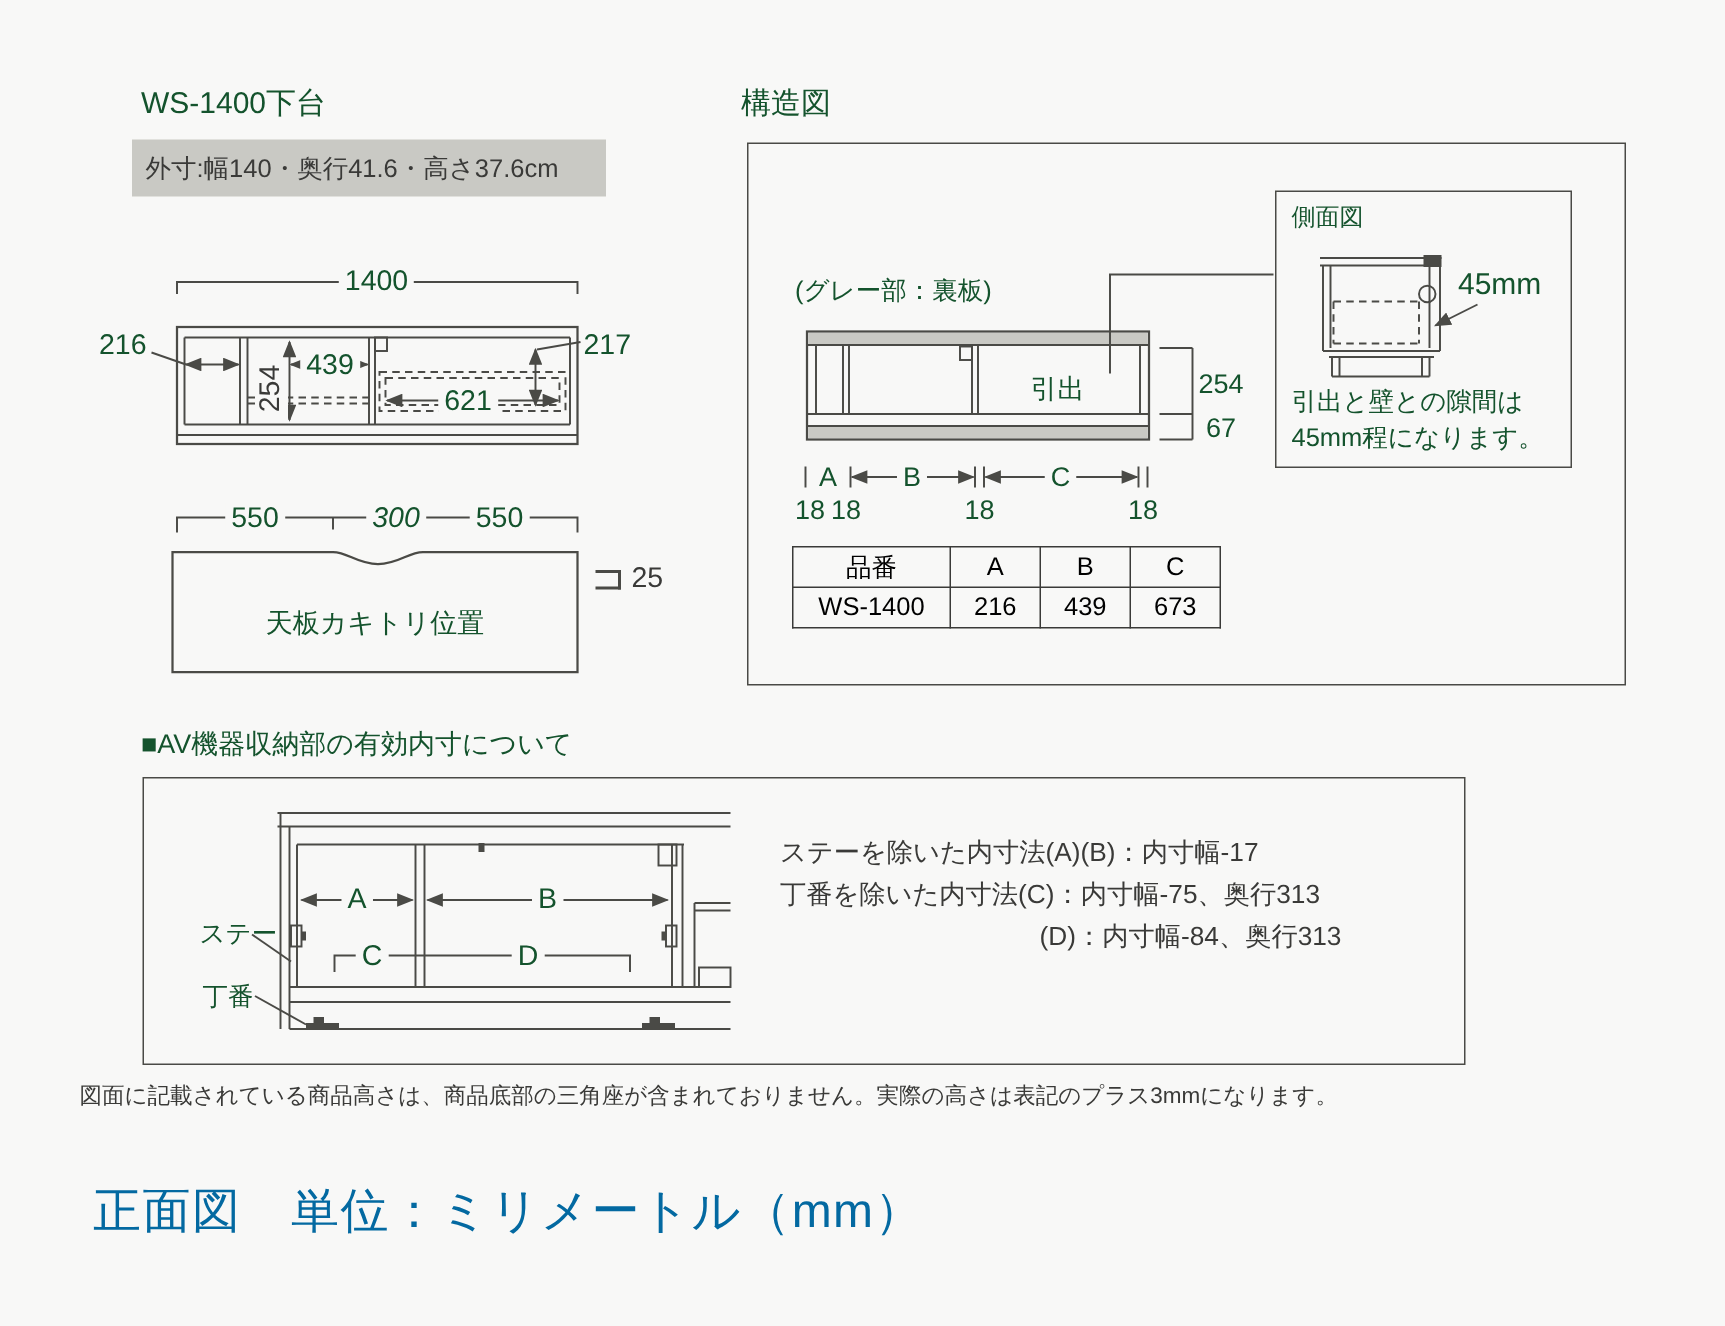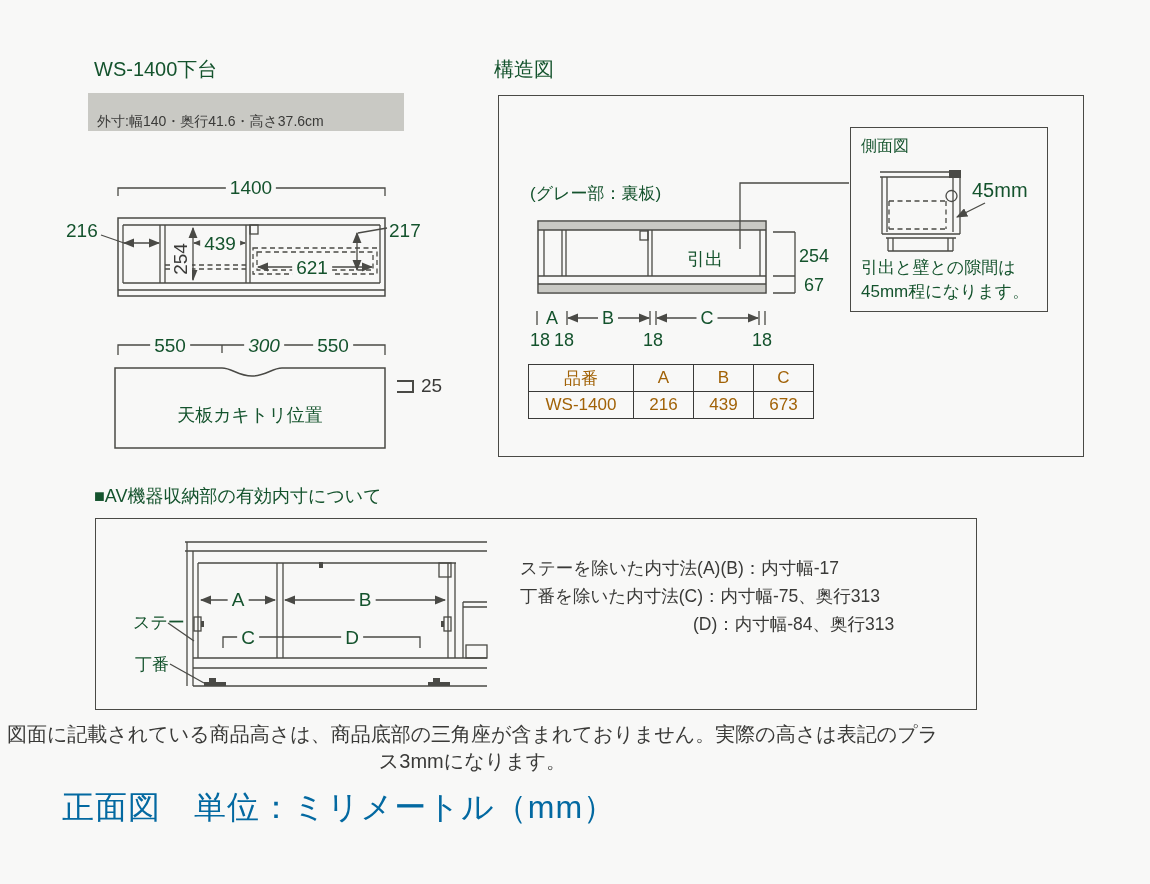--- a/index.html
+++ b/index.html
@@ -14,38 +14,38 @@
   .dash{stroke-dasharray:5 3.5;}
   .fillshape{fill:#4a4a46;stroke:none;}
   .grayfill{fill:#c9c9c4;stroke:none;}
   .lbl{position:absolute;z-index:3;font-size:19px;line-height:1.15;white-space:nowrap;color:#14532d;}
   .lbl.bg{background:#f8f8f7;padding:0 4px;}
   .lbl.ctr{transform:translateX(-50%);}
   .lbl.ctr.bg{transform:translateX(-50%);}
   .title{font-size:20px;}
   .highlight{
     position:absolute;left:88px;top:93px;width:316px;height:38px;background:#c9c9c4;z-index:1;
-    display:flex;align-items:flex-end;padding-left:9px;box-sizing:border-box;font-size:14px;
+    display:flex;align-items:center;padding-left:9px;box-sizing:border-box;font-size:17px;
   }
   .rot254{
     position:absolute;left:161px;top:248px;width:40px;text-align:center;font-size:19px;
     transform:rotate(-90deg);background:#f8f8f7;z-index:3;
   }
   .depth{position:absolute;left:397px;top:375px;z-index:3;display:flex;align-items:flex-start;}
   .depth-glyph{width:15px;height:9px;border:2px solid #4a4a46;border-left:none;margin-top:5px;margin-right:7px;}
   .spec-table{
-    position:absolute;left:528px;top:364px;z-index:3;border-collapse:collapse;font-size:17px;color:#a16207;
+    position:absolute;left:528px;top:364px;z-index:3;border-collapse:collapse;font-size:17px;color:#000000;
   }
   .spec-table td{
     border:1.6px solid #3a3a38;text-align:center;padding:0;height:26px;font-weight:normal;
   }
   .spec-table td.c0{width:104px;} .spec-table td.c1{width:59px;}
   .spec-table td.c2{width:59px;} .spec-table td.c3{width:59px;}
   .note{position:absolute;z-index:3;font-size:17.5px;white-space:nowrap;color:#3a3a38;}
-  .footer{position:absolute;left:0;top:721px;width:945px;text-align:center;font-size:20px;z-index:3;color:#3a3a38;}
+  .footer{position:absolute;left:0;top:721px;width:945px;text-align:center;font-size:15px;z-index:3;color:#3a3a38;}
   .bigtitle{position:absolute;left:62px;top:786px;font-size:32px;letter-spacing:1px;color:#0369a1;z-index:3;}
 </style>
 </head>
 <body>
 
 <div class="page">
 
   <div class="box" style="left:498px;top:95px;width:584px;height:360px;"></div>
   <div class="box" style="left:850px;top:127px;width:196px;height:183px;"></div>
   <div class="box" style="left:95px;top:518px;width:880px;height:190px;"></div>

